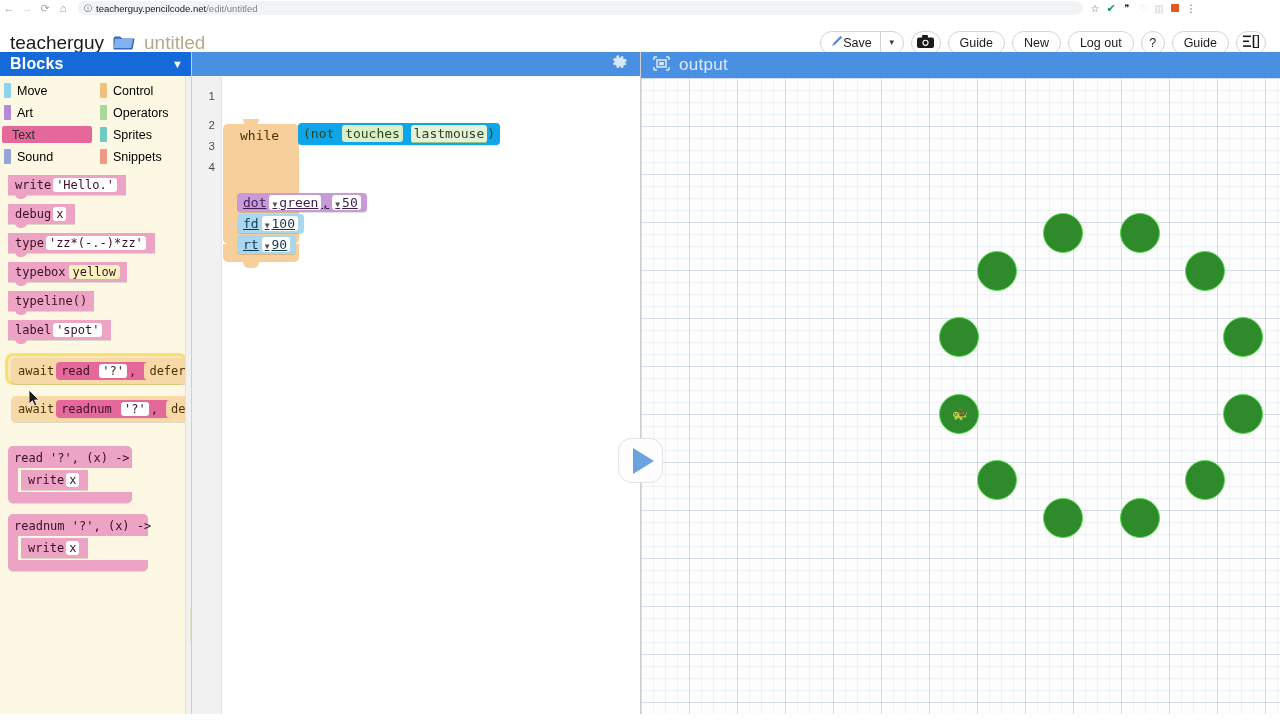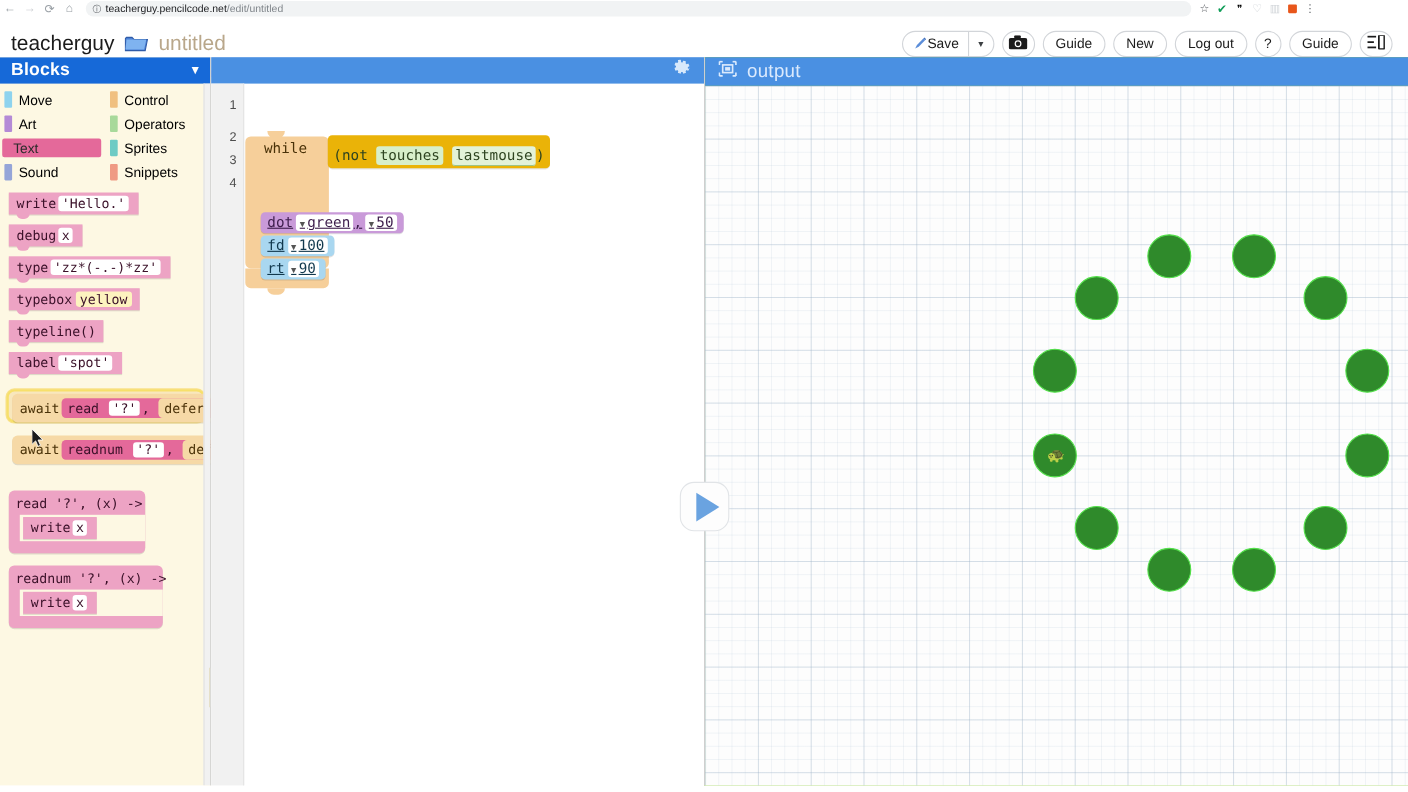--- a/index.html
+++ b/index.html
@@ -35,21 +35,21 @@
   .ext-icon { width: 16px; height: 14px; display: flex; align-items: center; justify-content: center; font-size: 9px; }
   #ext-check { color: #0f9d58; font-size: 11px; }
   #ext-heart { color: #cfd3d7; font-size: 10px; }
   #ext-puzzle { color: #d0d4d8; font-size: 10px; }
   #ext-orange { width: 8px; height: 8px; background: #e8561b; border-radius: 1px; }
   #ext-menu { color: #5f6368; font-size: 10px; letter-spacing: 0; }
 
   
   #app-header {
     position: absolute; left: 0; top: 16px; width: 1280px; height: 54px;
-    background: #ffffff; border-bottom: 6px solid #a21caf;
+    background: #ffffff; border-bottom: 1px solid #a21caf;
     display: flex; align-items: center;
   }
   #brand { display: flex; align-items: center; padding-left: 10px; }
   #username { font-size: 19px; color: #1b1b1b; }
   #folder-icon { margin: 0 9px; display: flex; align-items: center; }
   #filename { font-size: 19px; color: #b9a78b; }
 
   #header-actions {
     margin-left: auto; display: flex; align-items: center; gap: 7px; padding-right: 14px;
   }
@@ -196,21 +196,21 @@
     position: absolute; left: 20px; top: 186px; width: 16px; height: 6px;
     background: #f6cf9a; border-radius: 0 0 7px 7px;
   }
   #while-label {
     position: absolute; left: 0px; top: 48px; width: 76px; height: 22px;
     display: flex; align-items: center; padding-left: 17px;
     font-family: "DejaVu Sans Mono", monospace; font-size: 13px; color: #4a3208;
   }
   #while-cond {
     position: absolute; left: 75px; top: 47px;
-    background: #eab308; border-radius: 4px; padding: 11px 5px 4px 5px;
+    background: #0ea5e9; border-radius: 4px; padding: 3px 5px 4px 5px;
     font-family: "DejaVu Sans Mono", monospace; font-size: 13px; color: #2e4420;
     box-shadow: 0 1px 0 rgba(0,0,0,.1);
   }
   #while-cond .inner-green { background: #d8efca; border-radius: 3px; padding: 1px 3px; }
   #while-cond .var-pill { background: #e3f2d8; border-radius: 3px; padding: 1px 3px; border-bottom: 1px solid #9cc487; }
 
   .code-blk {
     position: absolute; display: inline-flex; align-items: center;
     font-family: "DejaVu Sans Mono", monospace; font-size: 13px;
     border-radius: 4px; padding: 2px 6px; white-space: nowrap;
@@ -219,21 +219,21 @@
   }
   #dot-block { left: 14px; top: 117px; background: #c99ad9; color: #3d1d4c; }
   #fd-block  { left: 14px; top: 138px; background: #a9d7f0; color: #12394e; }
   #rt-block  { left: 14px; top: 159px; background: #a9d7f0; color: #12394e; }
   .code-blk .pill { background: #fff; border-radius: 3px; padding: 0 3px; margin-left: 3px; display: inline-block; }
   .code-blk .drop { font-size: 8px; margin-right: 2px; color: #555; }
 
   
   #output-pane {
     position: absolute; left: 640px; top: 0; width: 640px; height: 662px;
-    background: #84cc16; border-left: 1px solid #cfcfcf;
+    background: #404040; border-left: 1px solid #cfcfcf;
   }
   #output-header {
     height: 26px; background: #4a90e2; display: flex; align-items: center; padding-left: 12px;
     position: relative; z-index: 5;
   }
   #output-title { font-size: 17px; color: #dbeafd; margin-left: 9px; letter-spacing: .3px; }
   #canvas {
     position: absolute; left: 0; top: 26px; width: 639px; height: 636px;
     background:
       linear-gradient(to right, rgba(160,180,200,.34) 1px, transparent 1px) 0 0 / 48px 48px,

